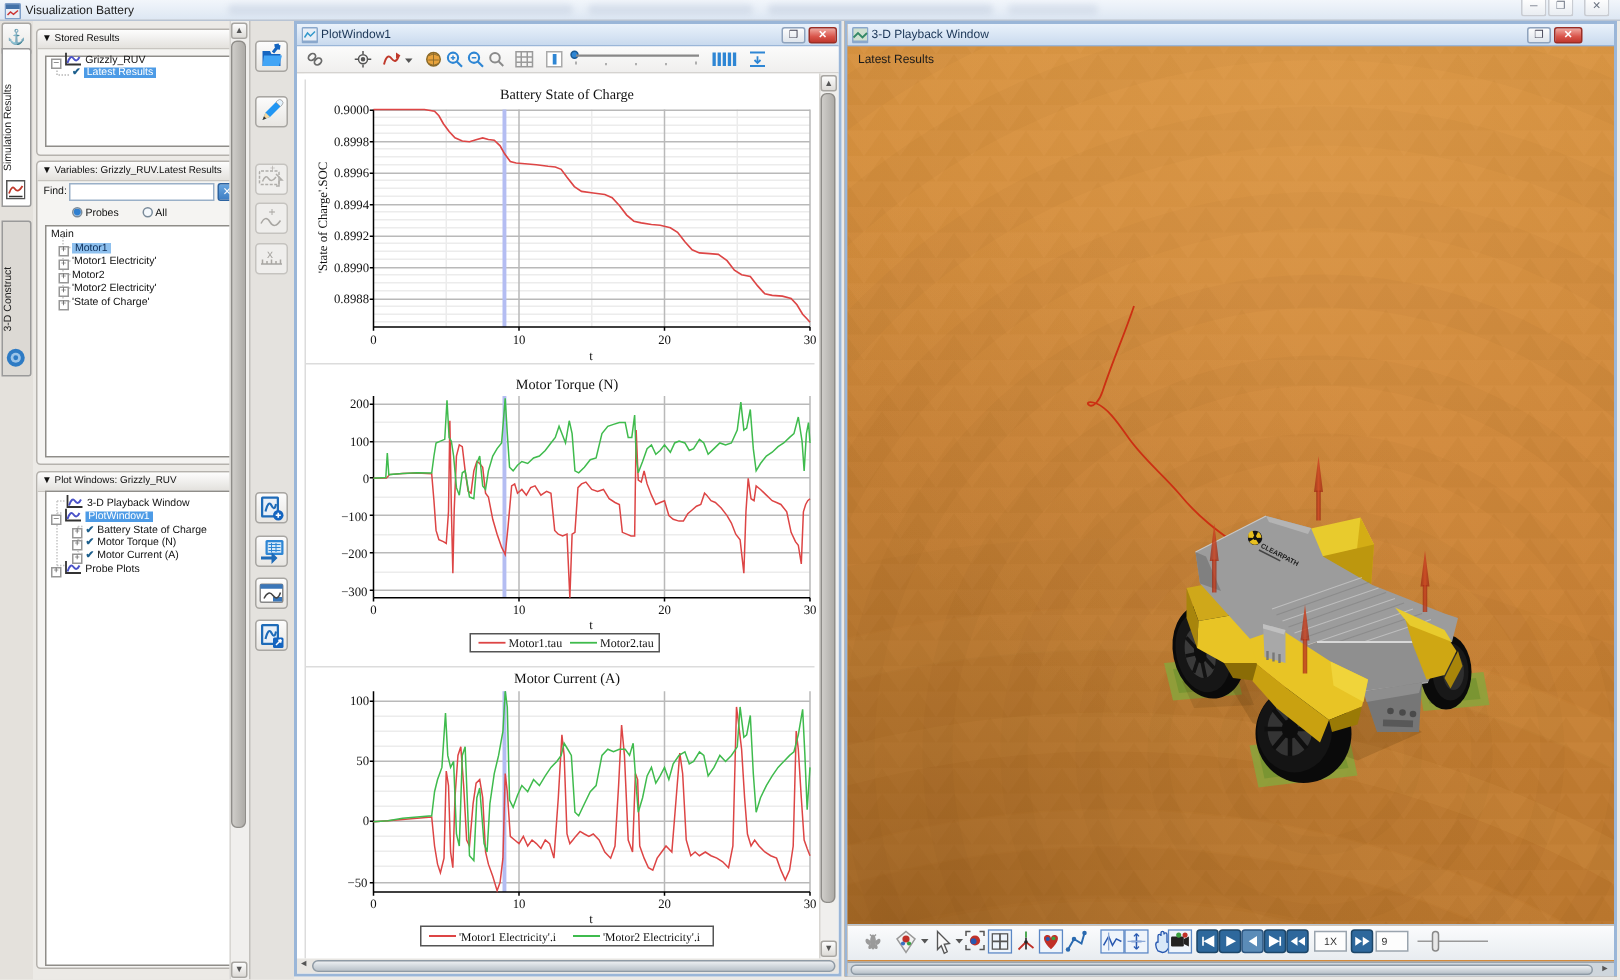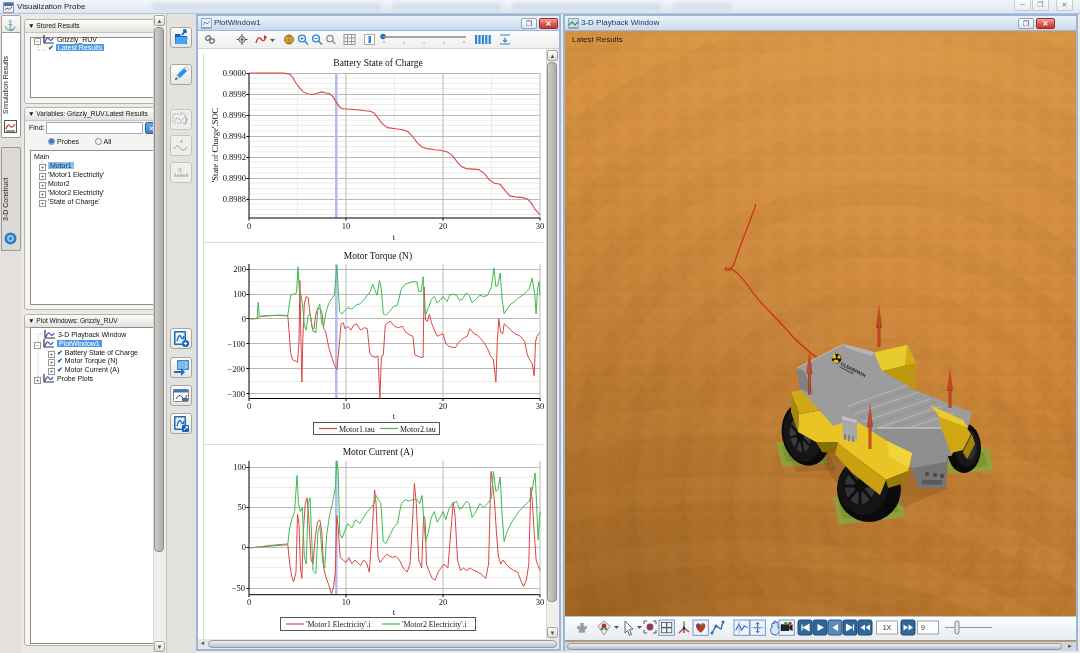--- a/index.html
+++ b/index.html
@@ -42,21 +42,21 @@
 .botbar{left:0;top:625px;width:511px;height:10px;background:#cfd6dc;border-top:1px solid #9aa4ae}
 </style></head><body>
 
 <div class="abs titlebar"></div>
 <svg class="abs" style="left:3px;top:2px" width="11" height="11" viewBox="0 0 11 11">
     <rect x="0" y="0" width="11" height="11" rx="1" fill="#7f9fc9"></rect>
     <rect x="1" y="1" width="9" height="3" fill="#4472a8"></rect>
     <rect x="1" y="4" width="9" height="6" fill="#e8eef6"></rect>
     <path d="M2 8 L4 6 L6 7.5 L9 5" stroke="#c33" stroke-width="1" fill="none"></path>
   </svg>
-<div class="abs titletxt">Visualization Probe</div>
+<div class="abs titletxt">Visualization Battery</div>
 <div class="abs smudge" style="left:152px;width:230px"></div>
 <div class="abs smudge" style="left:392px;width:110px"></div>
 <div class="abs smudge" style="left:512px;width:150px;opacity:.55"></div>
 <div class="abs smudge" style="left:672px;width:60px;opacity:.45"></div>
 <div class="abs winbtn" style="left:1014px">─</div>
 <div class="abs winbtn" style="left:1032px">❐</div>
 <div class="abs winbtn" style="left:1056px">✕</div>
 
 <div class="abs app">
 

